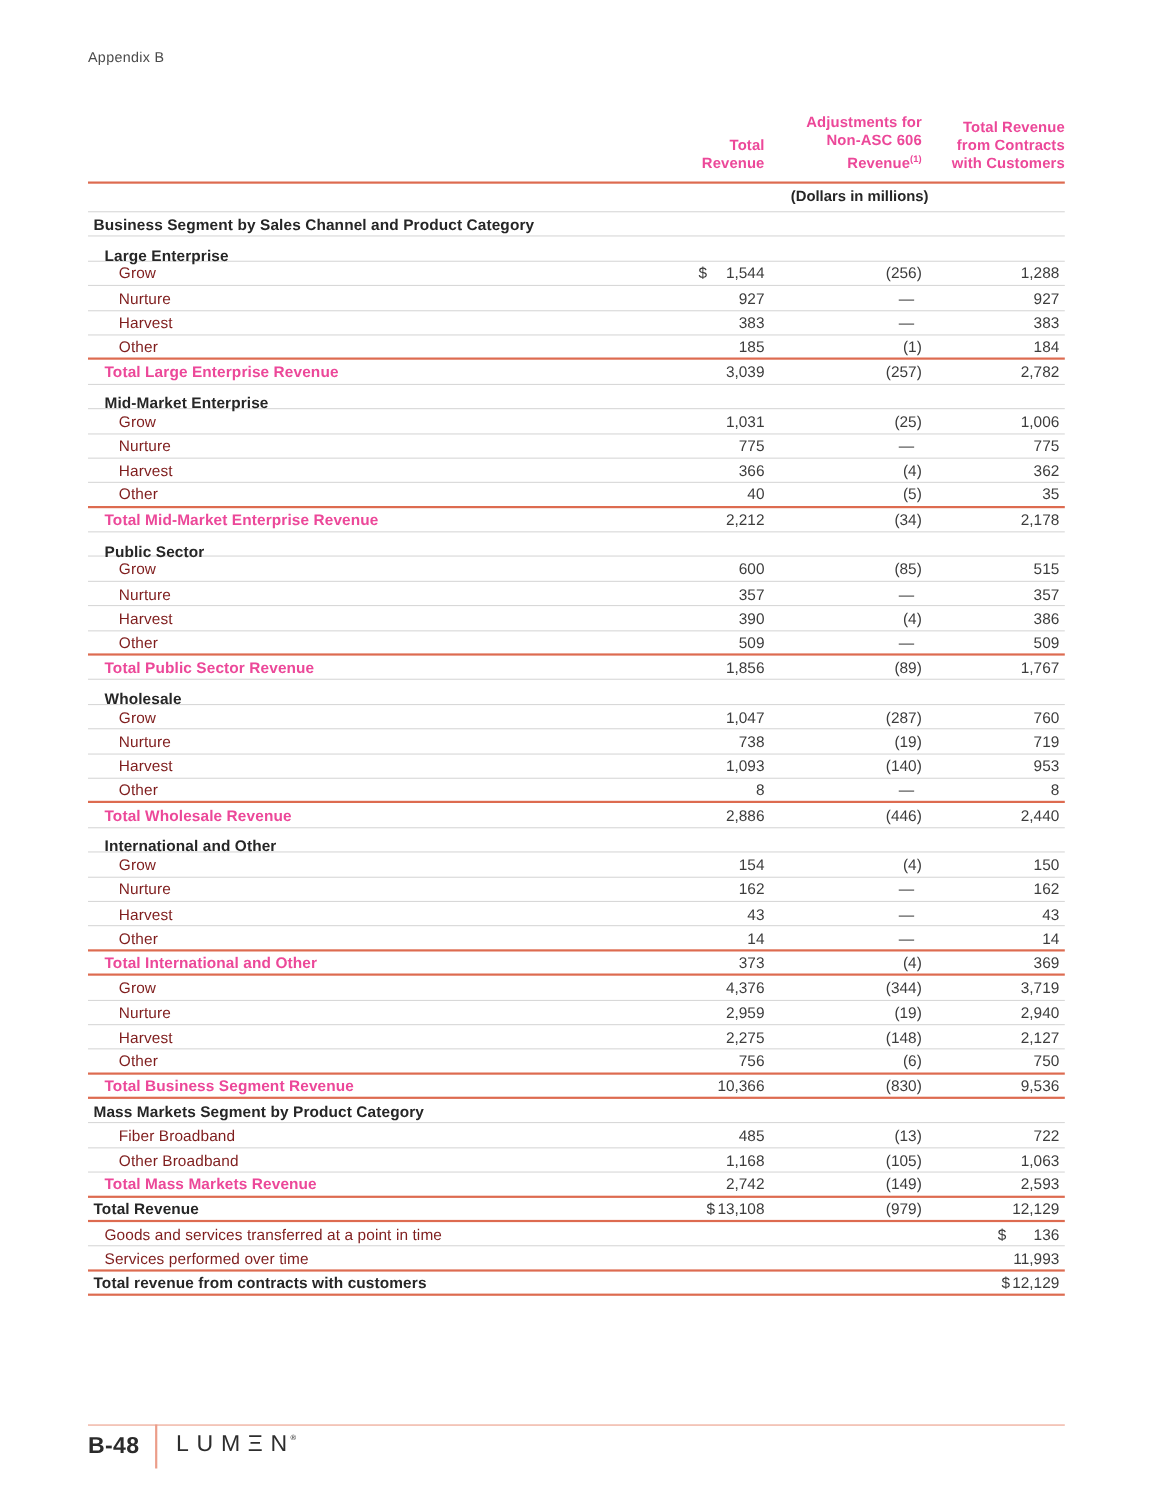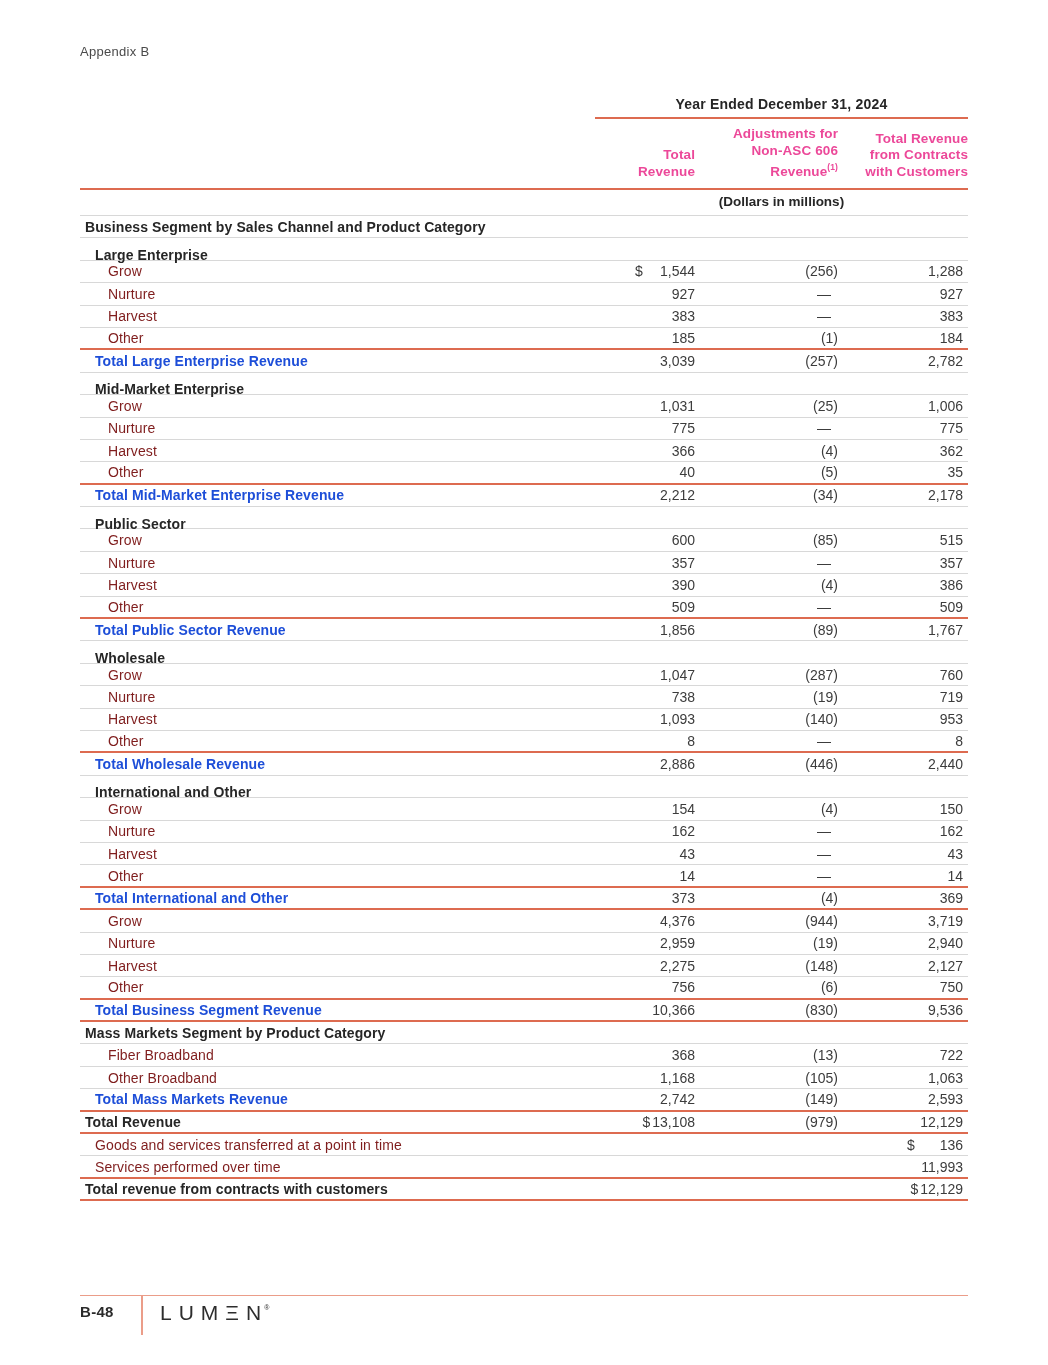--- a/index.html
+++ b/index.html
@@ -51,42 +51,42 @@
     display:flex; align-items:center;
     height:22.4px; border-bottom:1px solid #d8d8d8;
     font-size:14px;
   }
   .row.rule-red { border-bottom:2px solid #dd6b50; }
   .row-label { flex:1; color:#7f1d1d; letter-spacing:0.1px; white-space:nowrap; }
   .row.st-section  .row-label { padding-left:5px;  font-weight:bold; color:#262626; }
   .row.st-subsection .row-label { padding-left:15px; font-weight:bold; color:#262626;margin-top:12px; }
   .row.st-item .row-label { padding-left:28px; }
   .row.st-titem .row-label { padding-left:15px; }
-  .row.st-total .row-label { padding-left:15px; font-weight:bold; color:#1d4ed8; }
+  .row.st-total .row-label { padding-left:15px; font-weight:bold; color:#ec4899; }
   .row.st-grand .row-label { padding-left:5px;  font-weight:bold; color:#262626; }
 
   .cell { display:flex; justify-content:flex-end; align-items:center; }
   .cell.c0 { width:100px; }
   .cell.c1 { width:143px; }
   .cell.c2 { width:130px; padding-right:5px; }
   .cinner { display:flex; align-items:baseline; justify-content:flex-end; }
   .cinner.spread { justify-content:space-between; }
   .c0 .cinner.spread { width:60px; }
   .c2 .cinner.spread { width:56px; }
   .cur.compact { margin-right:2px; }
   .val.dash-pad { margin-right:7px; }
 
   
   .footer-rule {
     position:absolute; left:80px; top:1295px; width:888px; height:1px;
     background:#eb9d89;
   }
   .footer-pageno {
     position:absolute; left:80px; top:1303px;
-    font-size:15px; font-weight:bold; color:#2b2b2b; letter-spacing:0.3px;
+    font-size:21px; font-weight:bold; color:#2b2b2b; letter-spacing:0.3px;
   }
   .footer-vline {
     position:absolute; left:141px; top:1295px; width:2px; height:40px;
     background:#eb9d89;
   }
   .footer-logo {
     position:absolute; left:160px; top:1301px;
     font-size:21px; letter-spacing:7px; color:#2d2d2d;
     font-family:"Liberation Sans","DejaVu Sans",sans-serif;
   }
@@ -94,24 +94,20 @@
 </style>
 </head>
 <body>
 
 <div class="page">
 
   <div class="appendix">Appendix B</div>
 
   <div class="table-wrap">
 
-    <div class="hrow">
-      <div class="hspacer"></div>
-      <div class="period-box">Year Ended December 31, 2024</div>
-    </div>
 
     <div class="hrow2" id="colheads">
       <div class="hspacer"></div>
 
     <div class="colhead c0">Total<br>Revenue</div>
         <div class="colhead c1">Adjustments for<br>Non-ASC 606<br>Revenue<sup>(1)</sup></div>
         <div class="colhead c2">Total Revenue<br>from Contracts<br>with Customers</div>
       </div>
 
     <div class="rule-red-full"></div>
@@ -614,21 +610,21 @@
         </div>
         <div class="row st-item">
           <div class="row-label">Grow</div>
           <div class="cell c0">
             <span class="cinner">
               <span class="val">4,376</span>
             </span>
           </div>
           <div class="cell c1">
             <span class="cinner">
-              <span class="val">(944)</span>
+              <span class="val">(344)</span>
             </span>
           </div>
           <div class="cell c2">
             <span class="cinner">
               <span class="val">3,719</span>
             </span>
           </div>
         </div>
         <div class="row st-item">
           <div class="row-label">Nurture</div>
@@ -705,21 +701,21 @@
         <div class="row st-section">
           <div class="row-label">Mass Markets Segment by Product Category</div>
           <div class="cell c0"></div>
           <div class="cell c1"></div>
           <div class="cell c2"></div>
         </div>
         <div class="row st-item">
           <div class="row-label">Fiber Broadband</div>
           <div class="cell c0">
             <span class="cinner">
-              <span class="val">368</span>
+              <span class="val">485</span>
             </span>
           </div>
           <div class="cell c1">
             <span class="cinner">
               <span class="val">(13)</span>
             </span>
           </div>
           <div class="cell c2">
             <span class="cinner">
               <span class="val">722</span>

